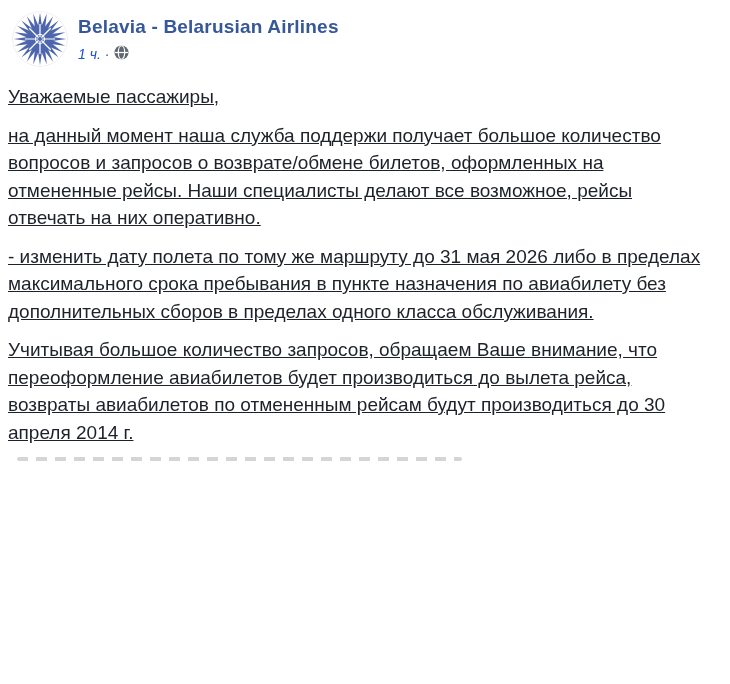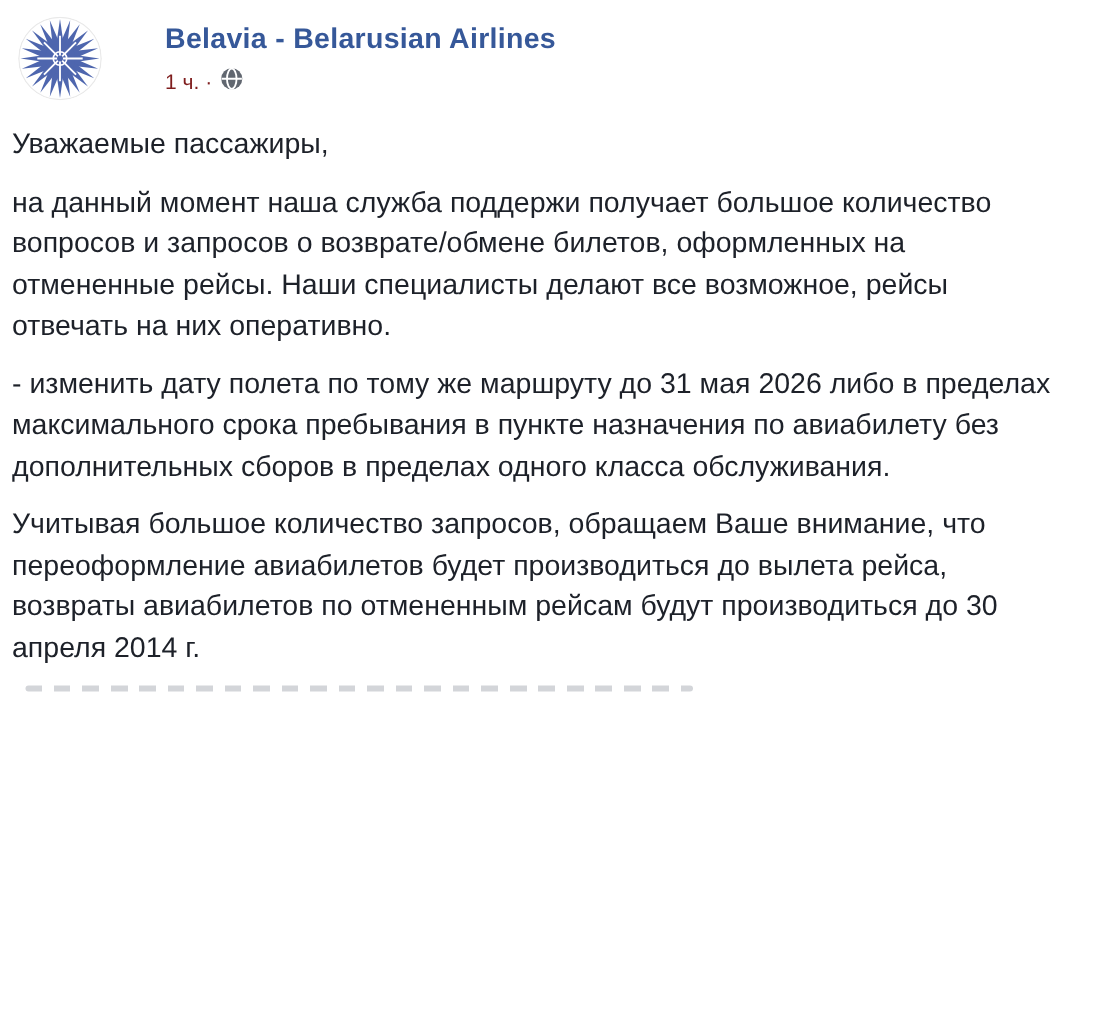--- a/index.html
+++ b/index.html
@@ -12,21 +12,20 @@
     width: 730px;
     height: 684px;
     background: #ffffff;
     overflow: hidden;
     position: relative;
   }
   .post-header {
     display: flex;
     align-items: flex-start;
     padding: 11px 1px 0 12px;
-    gap: 32px;
   }
   .avatar-wrap {
     width: 56px;
     height: 56px;
     border-radius: 50%;
     overflow: hidden;
     flex: 0 0 56px;
     cursor: pointer;
   }
   .header-info {
@@ -40,33 +39,34 @@
     text-decoration: none;
     letter-spacing: 0.2px;
     cursor: pointer;
     display: inline-block;
   }
   .meta-row {
     margin-top: 6px;
     display: flex;
     align-items: center;
     font-size: 14px;
-    color: #7f1d1d;
+    color: #1d4ed8;
+    font-style: italic;
   }
   .meta-row .timestamp { cursor: pointer; }
   .meta-row .sep { margin: 0 5px 0 4px; }
   .globe { display: inline-block; vertical-align: middle; margin-top: 1px; }
   .post-content {
     padding: 16px 10px 0 8px;
     max-width: 712px;
     font-size: 19px;
     line-height: 27.5px;
     color: #1d2129;
   }
-  .post-content p { margin: 0 0 11px 0; }
+  .post-content p { margin: 0 0 11px 0; text-decoration: underline; }
   .truncated-hint {
     height: 4px;
     width: 445px;
     margin: 2px 0 0 9px;
     background: repeating-linear-gradient(90deg,
       rgba(145,150,160,0.40) 0px, rgba(145,150,160,0.40) 11px,
       transparent 11px, transparent 19px);
     border-radius: 2px;
   }
 </style>

